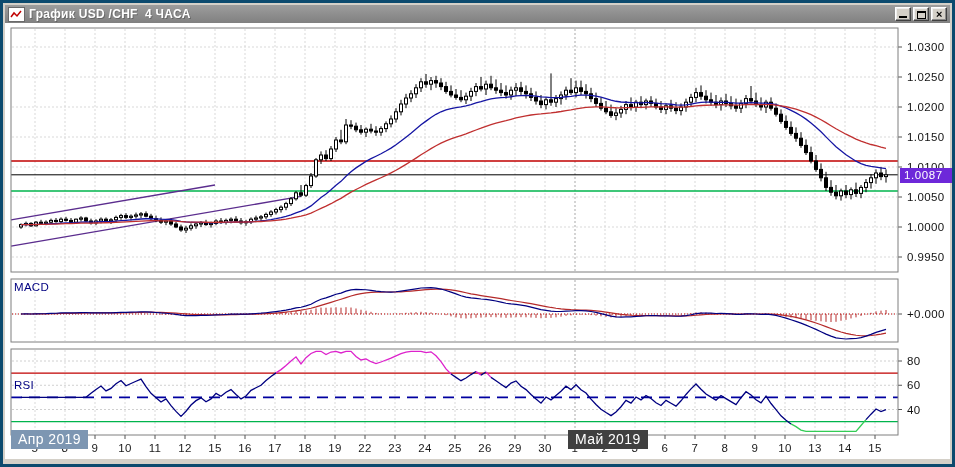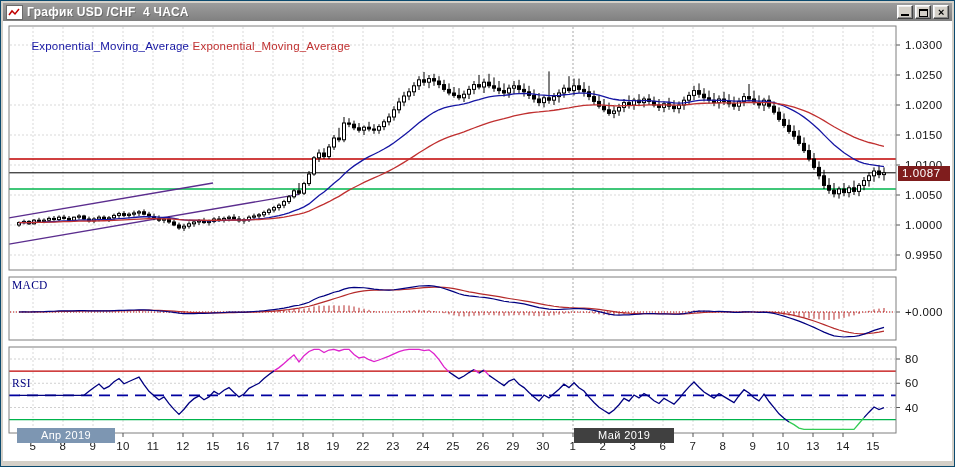--- a/index.html
+++ b/index.html
@@ -1,38 +1,38 @@
 <!DOCTYPE html>
 <html><head>
 <meta charset="utf-8">
 <style>
   html,body{margin:0;padding:0;}
   body{position:relative;width:955px;height:467px;overflow:hidden;background:#d4d0c8;
        font-family:"Liberation Sans","DejaVu Sans",sans-serif;}
-  .frame{position:absolute;inset:0;border:1px solid #0c4a6e;box-sizing:border-box;}
+  .frame{position:absolute;inset:0;border:3px solid #0c4a6e;box-sizing:border-box;}
   .titlebar{position:absolute;left:2px;top:2px;right:2px;height:18px;
             background:linear-gradient(180deg,#9d9d9d,#808080);
             display:flex;align-items:center;color:#fff;font-weight:bold;font-size:12px;}
   .title-icon{width:15px;height:13px;background:#fff;border:1px solid #6a6a6a;
               margin:0 4px 0 3px;display:inline-flex;align-items:center;justify-content:center;}
   .title-text{white-space:pre;letter-spacing:.3px;text-shadow:1px 1px 0 rgba(0,0,0,.25);}
   .winbtns{margin-left:auto;display:flex;gap:2px;padding-right:3px;}
   .wbtn{width:16px;height:14px;background:#d4d0c8;border:1px solid;
         border-color:#ffffff #404040 #404040 #ffffff;box-shadow:inset -1px -1px 0 #8a8a8a,inset 1px 1px 0 #eeeeee;
         display:flex;align-items:flex-end;justify-content:center;cursor:default;box-sizing:border-box;}
   .g-min{width:8px;height:2px;background:#000;margin-bottom:2px;}
   .g-max{width:9px;height:8px;border:1px solid #000;border-top:2px solid #000;margin-bottom:1px;box-sizing:border-box;}
   .g-close{font-size:11px;font-weight:bold;line-height:12px;color:#000;margin-bottom:0;}
   .content{position:absolute;left:2px;top:20px;right:2px;bottom:5px;background:#ffffff;}
   #plot{position:absolute;left:0;top:0;z-index:2;}
   .overlay{position:absolute;z-index:3;}
   .legend{left:8px;top:7px;font-size:11.5px;letter-spacing:.2px;white-space:pre;}
-  .panel-label{font-size:11.5px;color:#000080;letter-spacing:.3px;font-family:Liberation Serif, serif;}
-  .monthbox{background:#7d96b2;color:#fff;font-size:11px;padding:1px 24px 2px;letter-spacing:.4px;margin-left:8px;}
-  .price-badge{left:895px;top:145px;background:#7f1d1d;color:#fff;font-size:11.5px;
+  .panel-label{font-size:11.5px;color:#000080;letter-spacing:.3px;}
+  .monthbox{background:#7d96b2;color:#fff;font-size:14px;padding:1px 7px 2px;letter-spacing:.4px;}
+  .price-badge{left:895px;top:145px;background:#6d28d9;color:#fff;font-size:11.5px;
                padding:1px 4px 2px;letter-spacing:.6px;min-width:44px;}
 </style>
 </head>
 <body>
 
 <div class="frame">
   <div class="titlebar">
     <span class="title-icon">
       <svg width="13" height="11">
         <polyline points="1,8 4,4 7,7 11,2" stroke="#c00000" stroke-width="1.5" fill="none"></polyline>
@@ -802,23 +802,20 @@
           <text x="782" y="449" text-anchor="middle" font-size="11.5" fill="#1a1a1a" font-family="&quot;Liberation Sans&quot;,&quot;DejaVu Sans&quot;,sans-serif" letter-spacing="0.4">10</text>
           <line x1="812" y1="432" x2="812" y2="436" stroke="#555555"></line>
           <text x="812" y="449" text-anchor="middle" font-size="11.5" fill="#1a1a1a" font-family="&quot;Liberation Sans&quot;,&quot;DejaVu Sans&quot;,sans-serif" letter-spacing="0.4">13</text>
           <line x1="842" y1="432" x2="842" y2="436" stroke="#555555"></line>
           <text x="842" y="449" text-anchor="middle" font-size="11.5" fill="#1a1a1a" font-family="&quot;Liberation Sans&quot;,&quot;DejaVu Sans&quot;,sans-serif" letter-spacing="0.4">14</text>
           <line x1="872" y1="432" x2="872" y2="436" stroke="#555555"></line>
           <text x="872" y="449" text-anchor="middle" font-size="11.5" fill="#1a1a1a" font-family="&quot;Liberation Sans&quot;,&quot;DejaVu Sans&quot;,sans-serif" letter-spacing="0.4">15</text>
         </g>
       </svg>
 
-    <div class="overlay legend">
-      <span style="color: rgb(21, 21, 163);">Exponential_Moving_Average</span><span> </span><span style="color: rgb(192, 48, 48);">Exponential_Moving_Average</span>
-    </div>
 
     <div class="overlay panel-label" style="left:9px;top:258px;">MACD</div>
     <div class="overlay panel-label" style="left:9px;top:328px;margin-top:28px;">RSI</div>
 
     <div class="overlay monthbox" style="left: 6px; top: 407px; background: rgb(125, 150, 178);">Апр 2019</div>
     <div class="overlay monthbox" style="left: 563px; top: 407px; background: #404040;">Май 2019</div>
 
     <div class="overlay price-badge">1.0087</div>
   </div>
 </div>

